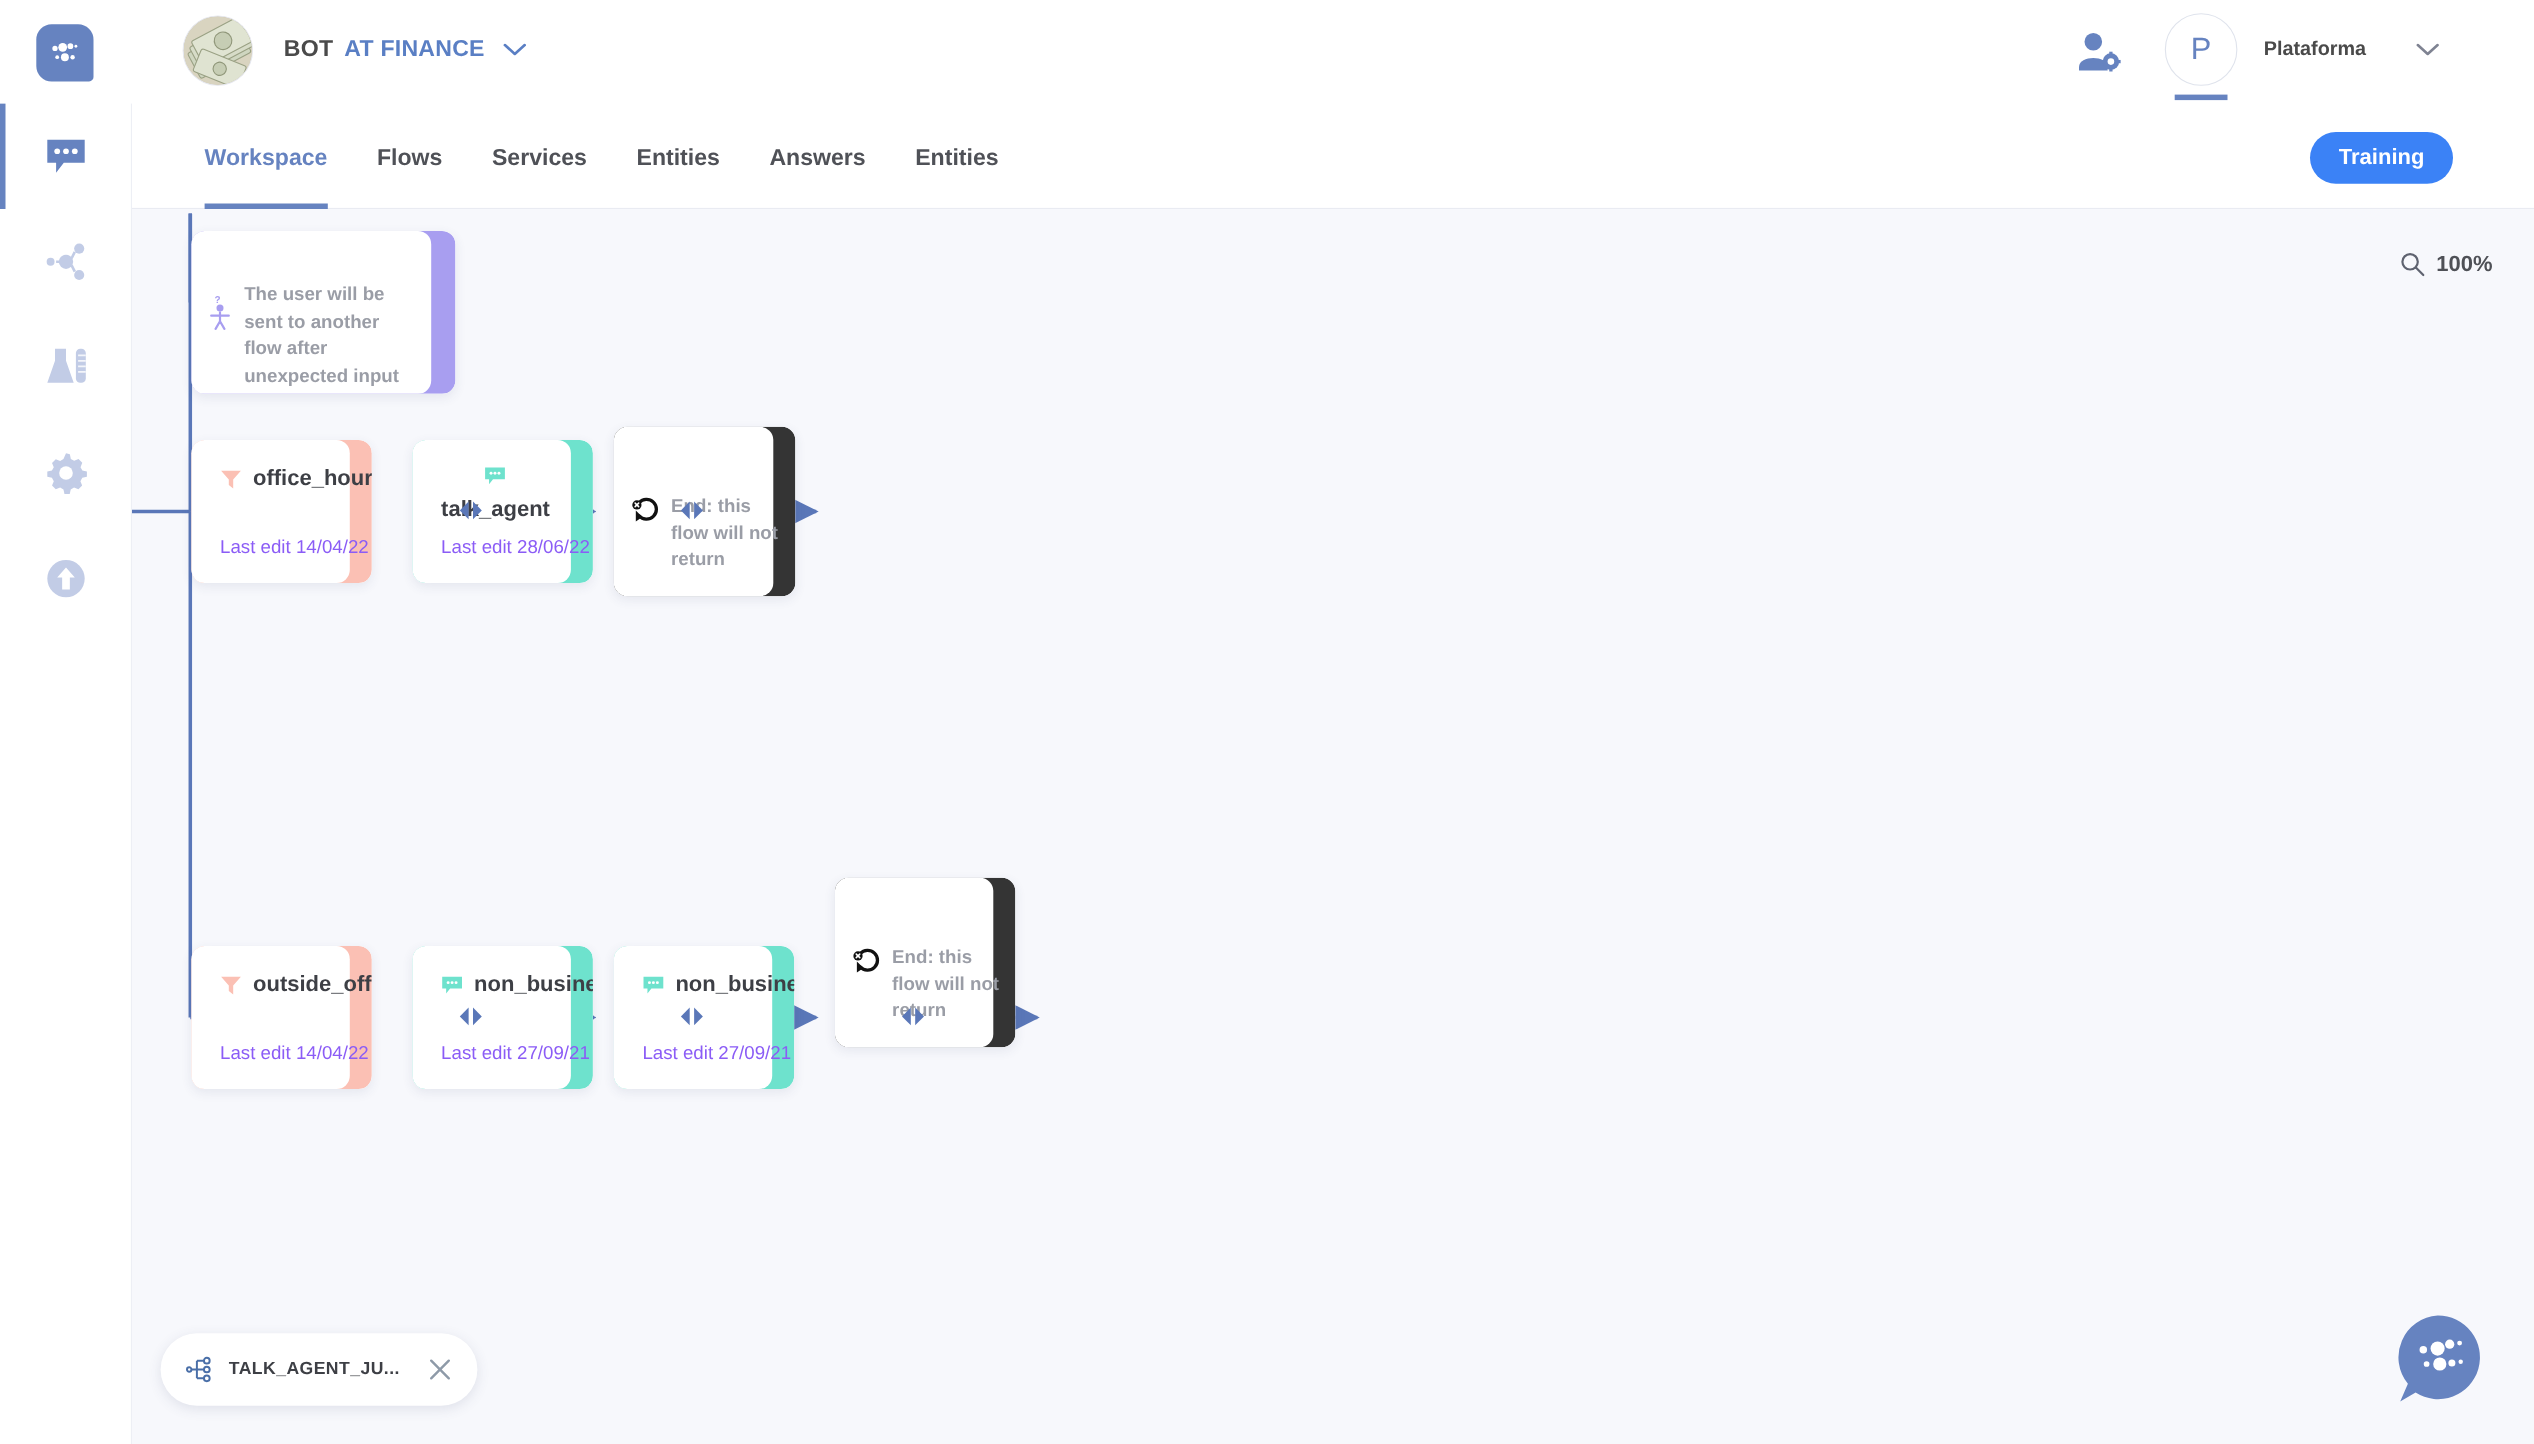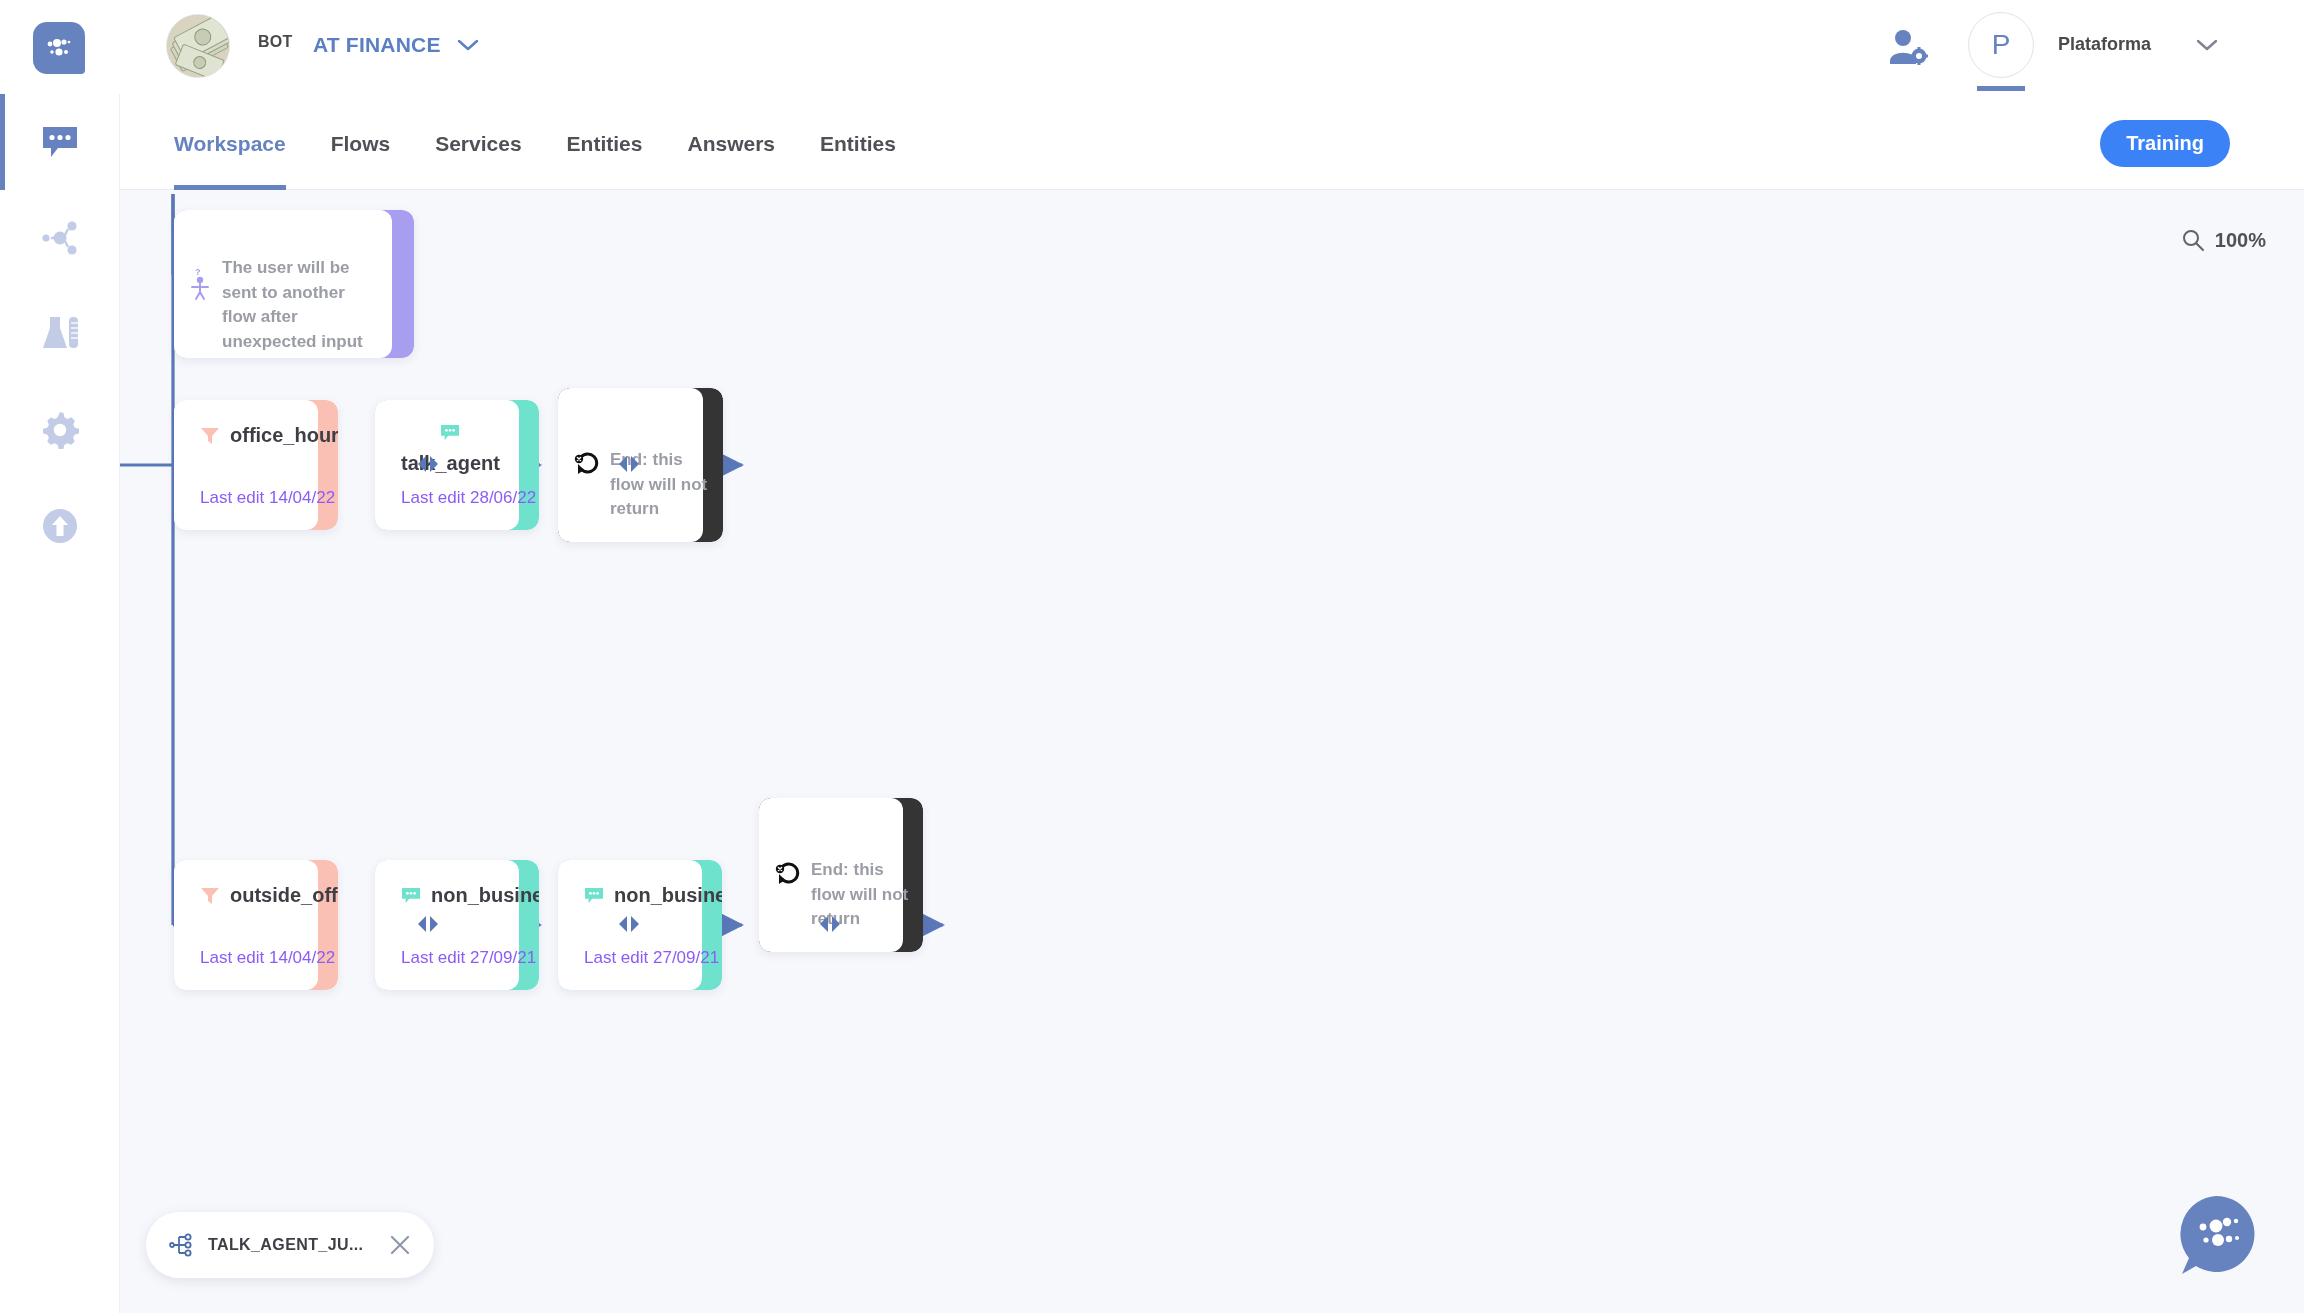--- a/index.html
+++ b/index.html
@@ -29,21 +29,21 @@
     position: absolute; left: 166px; top: 14px;
     width: 64px; height: 64px;
     border-radius: 50%;
     border: 1px solid #e6e8ef;
     overflow: hidden;
     background: #cfc8b4;
   }
   .bot-avatar svg { display: block; }
   .bot-label {
     position: absolute; left: 258px; top: 33px;
-    font-size: 16px; font-weight: 700; color: #4a4a4a;
+    font-size: 21px; font-weight: 700; color: #4a4a4a;
     letter-spacing: .2px;
   }
   .bot-name {
     position: absolute; left: 313px; top: 33px;
     font-size: 21px; font-weight: 700; color: #5a7fc4;
     letter-spacing: .2px;
   }
   .bot-caret { position: absolute; left: 457px; top: 38px; }
   .people-icon { position: absolute; left: 1888px; top: 28px; }
   .avatar-circle {
@@ -81,21 +81,21 @@
   }
 
   
   .tabbar {
     position: absolute; left: 120px; top: 94px;
     width: 2184px; height: 96px;
     background: #ffffff;
     border-bottom: 1px solid #e9ebf2;
     z-index: 25;
   }
-  .tabs { position: absolute; left: 54px; top: 0; height: 96px; display: flex; align-items: flex-end; }
+  .tabs { position: absolute; left: 66px; top: 0; height: 96px; display: flex; align-items: flex-end; }
   .tab {
     font-size: 21px; font-weight: 700; color: #4f5157;
     margin-right: 45px; position: relative; height: 96px;
     display: flex; align-items: center; cursor: pointer;
     padding-top: 4px;
   }
   .tab.active { color: #6683c0; }
   .tab.active::after {
     content: ""; position: absolute; left: 0; bottom: 0;
     width: 100%; height: 5px; background: #6683c0;

